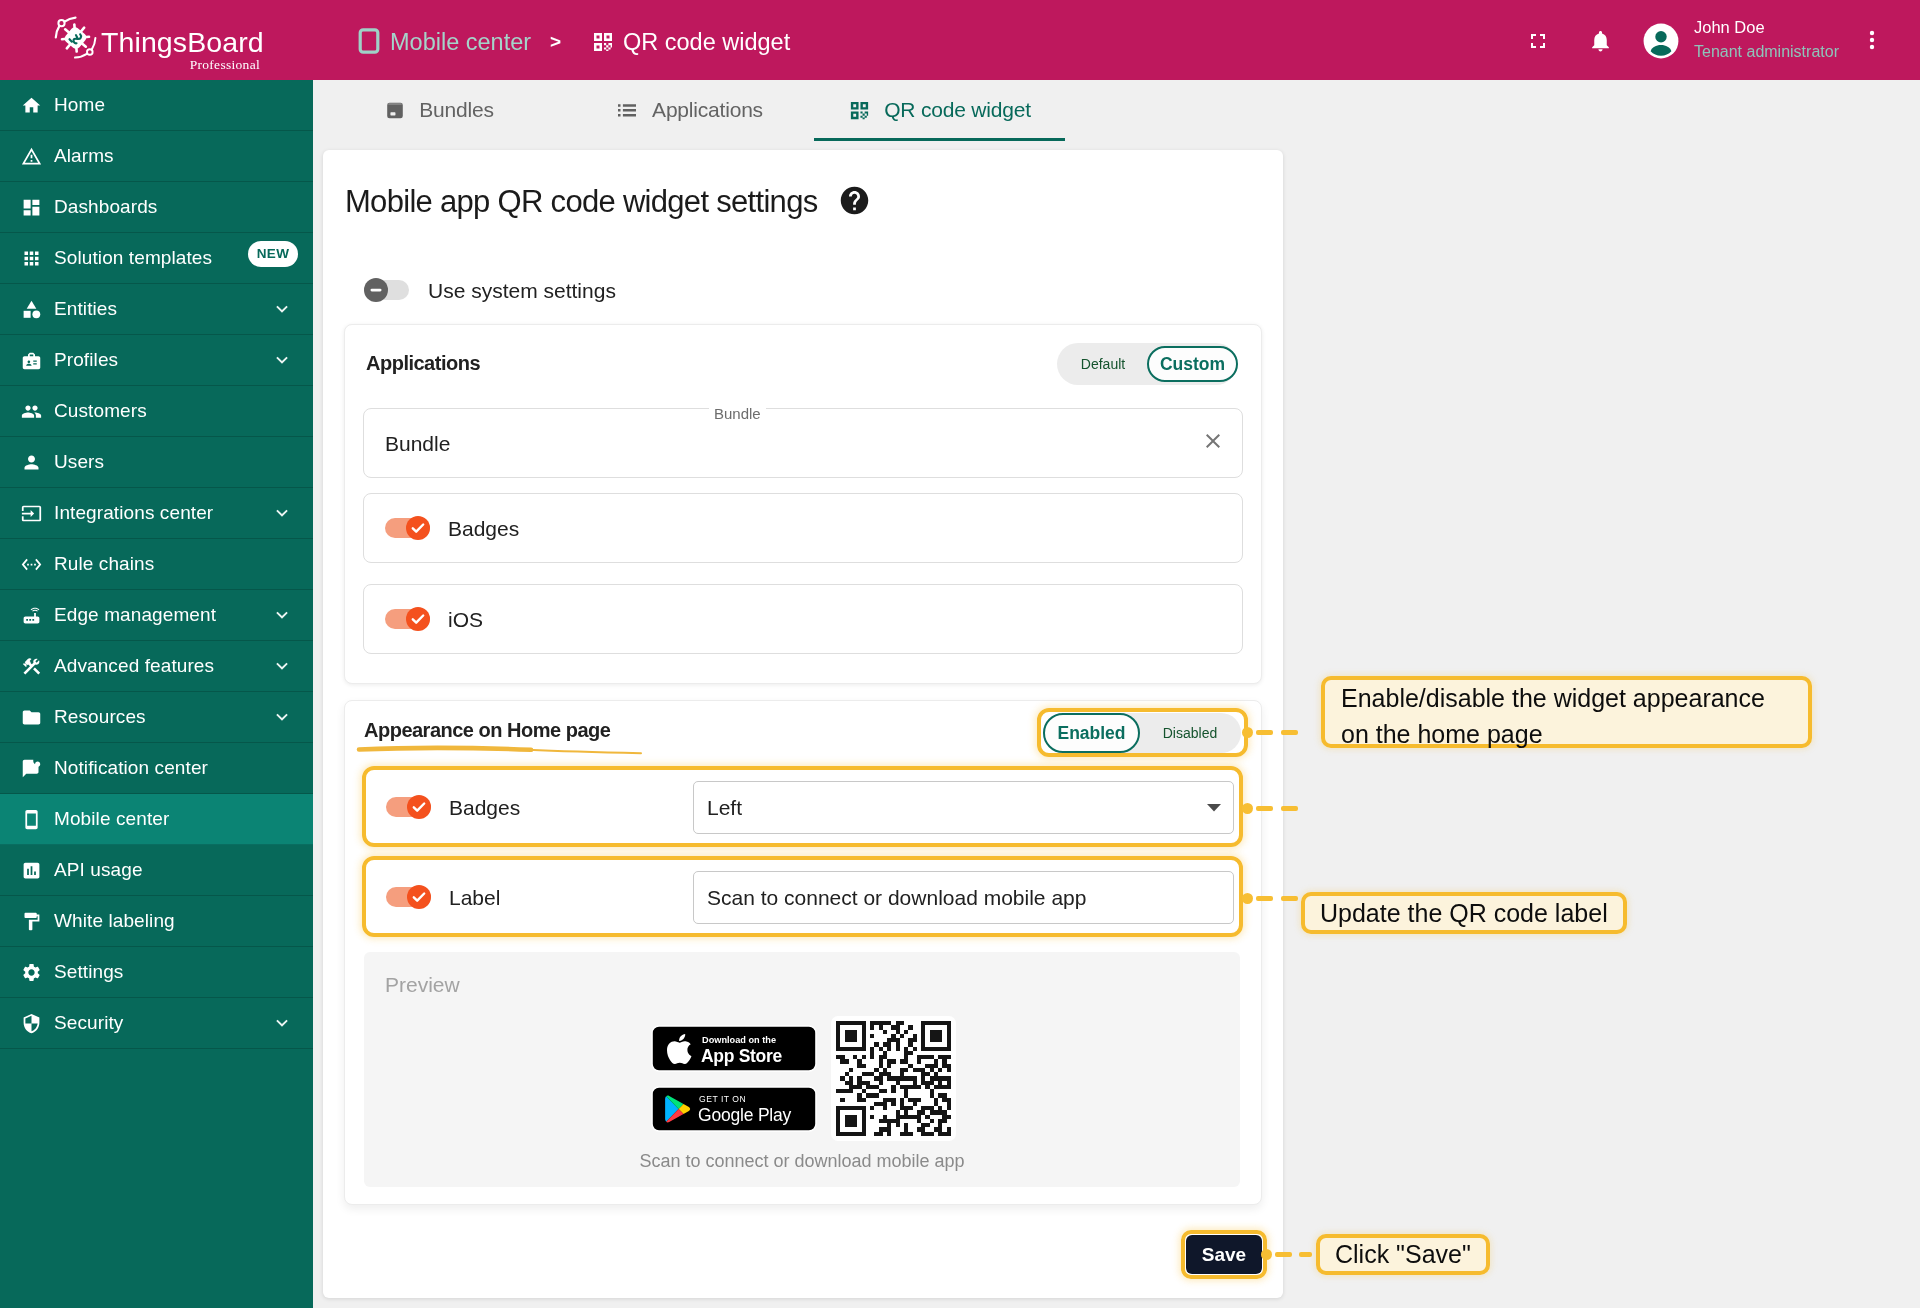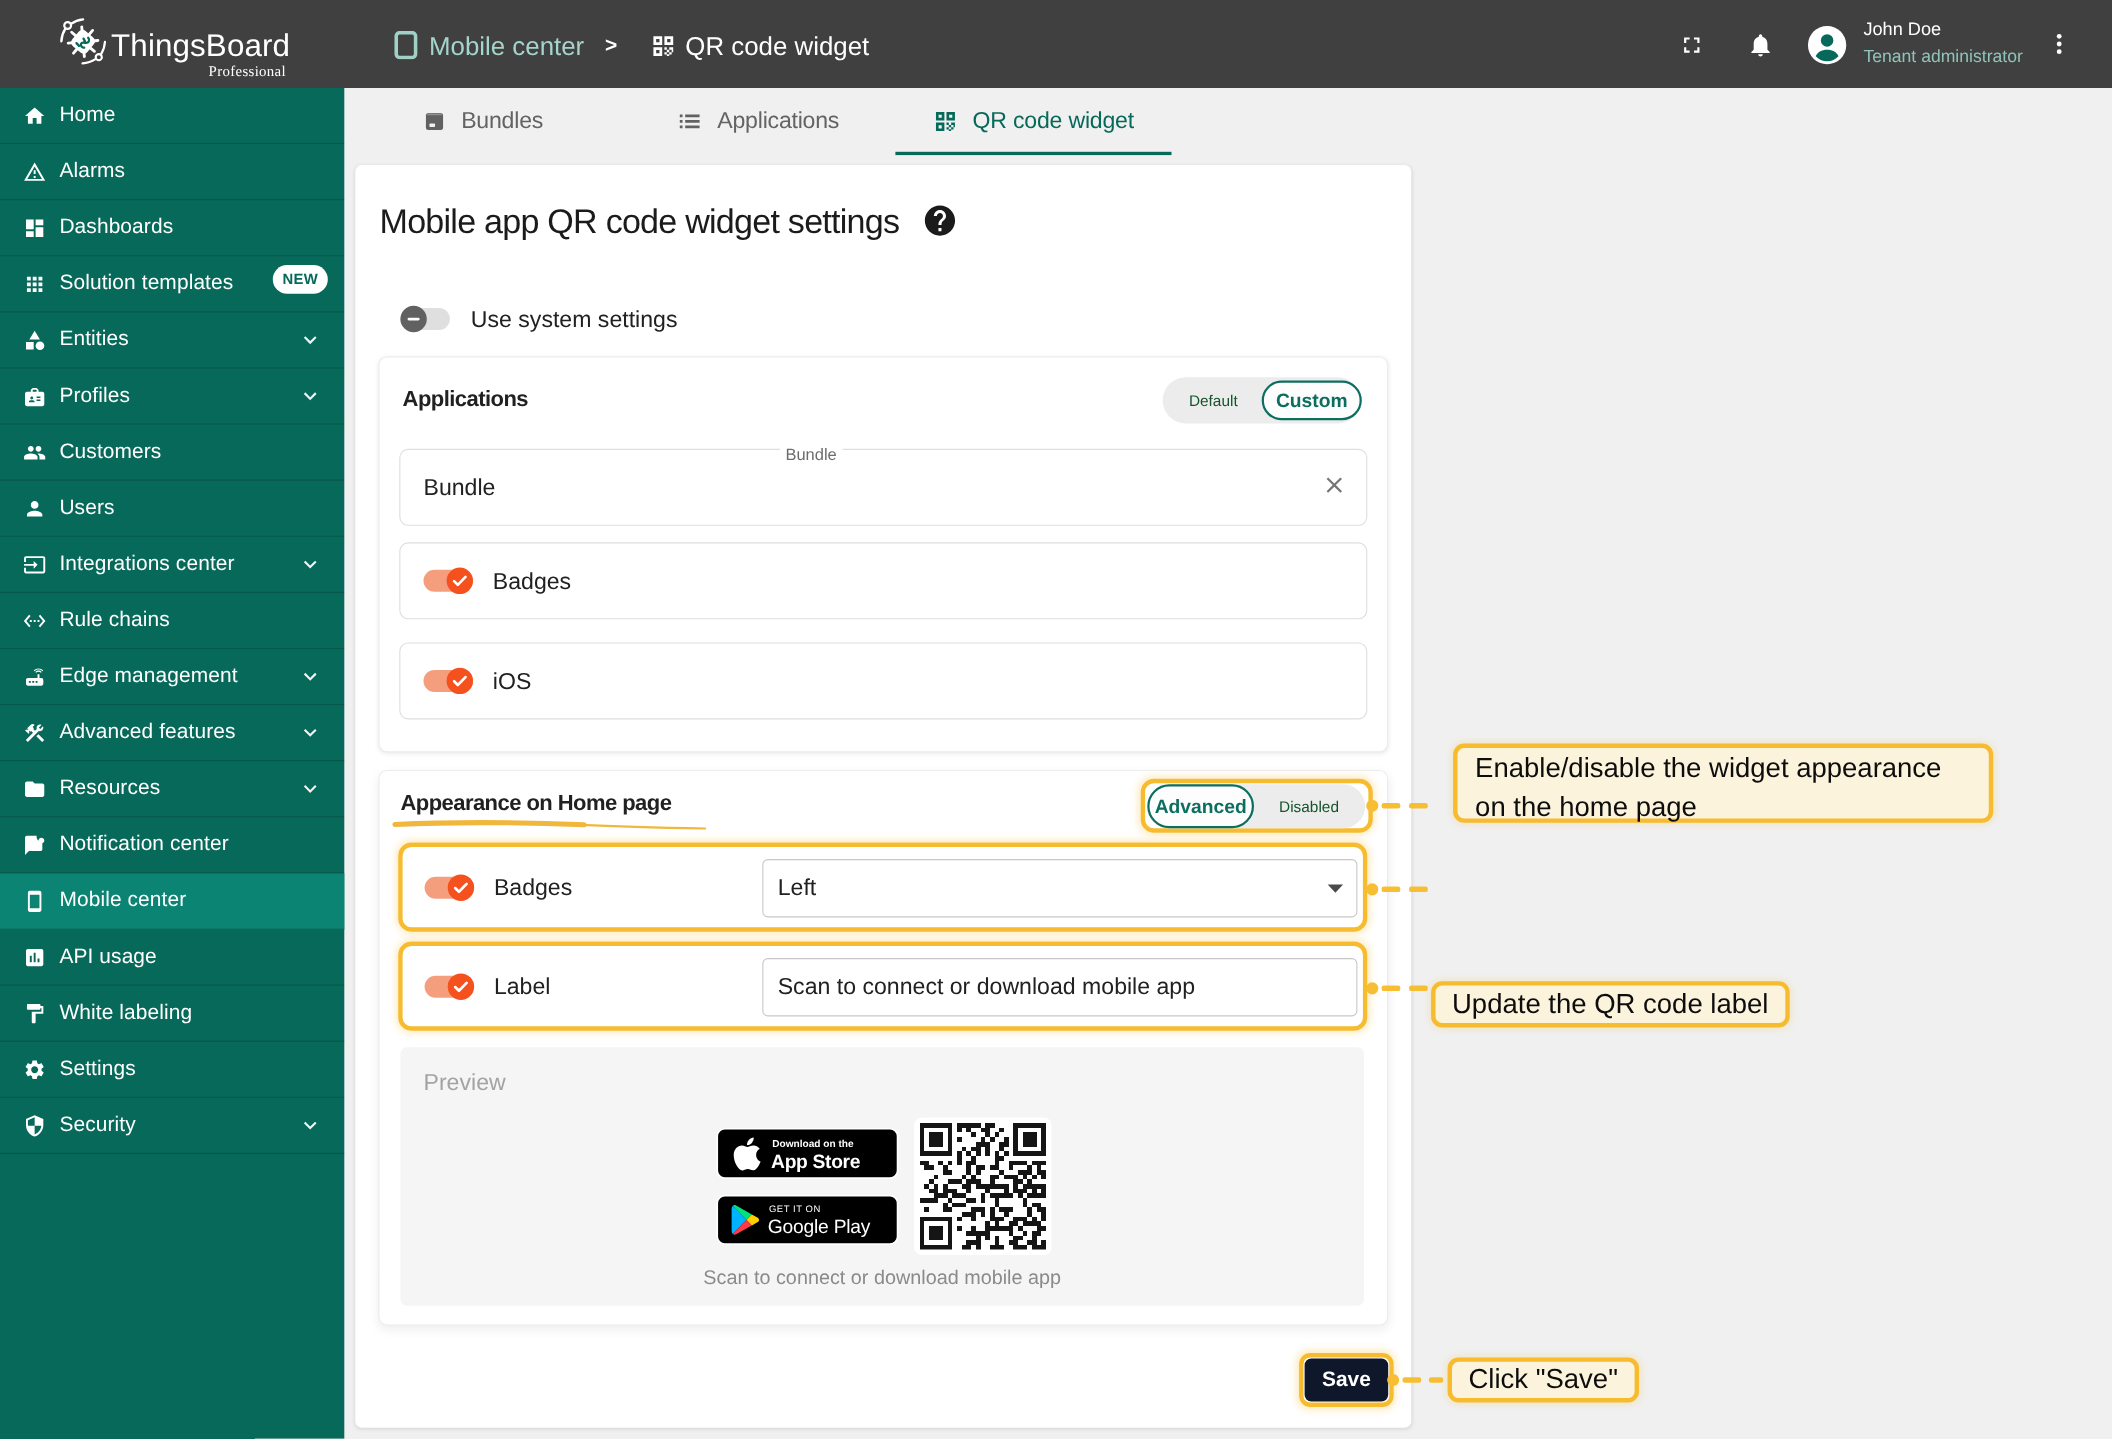--- a/index.html
+++ b/index.html
@@ -1,20 +1,20 @@
 <!DOCTYPE html>
 <html><head>
 <meta charset="utf-8">
 <style>
 * { margin:0; padding:0; box-sizing:border-box; }
 html,body { width:1920px; height:1308px; font-family:"Liberation Sans", sans-serif; background:#f0f0f0; overflow:hidden; }
 .abs { position:absolute; }
 #page { position:relative; width:1920px; height:1308px; }
 
-#header { position:absolute; left:0; top:0; width:1920px; height:80px; background:#404040; }
+#header { position:absolute; left:0; top:0; width:1920px; height:80px; background:#be185d; }
 #sidebar { position:absolute; left:0; top:80px; width:313px; height:1228px; background:#07695a; }
 .mi { position:absolute; left:0; width:313px; height:51px; border-bottom:1px solid rgba(0,0,0,0.17); display:flex; align-items:center; }
 .mi svg.ic { position:absolute; left:21px; width:21px; height:21px; }
 .mi span.lbl { position:absolute; left:54px; font-size:19px; font-weight:500; color:#fff; letter-spacing:0.1px; }
 .mi svg.chev { position:absolute; left:271px; width:22px; height:22px; }
 .mi.sel { background:#0b8474; }
 .newpill { position:absolute; left:248px; top:8px; width:50px; height:26px; background:#fff; border-radius:13px; color:#07695a; font-size:13.5px; font-weight:bold; text-align:center; line-height:26px; letter-spacing:0.3px; }
 
 .tab { position:absolute; top:80px; height:60px; display:flex; align-items:center; justify-content:center; font-size:21px; letter-spacing:-0.2px; font-weight:500; color:#636363; }
 .tab svg { margin-right:13px; }
@@ -314,21 +314,21 @@
 <span class="abs fldlbl" style="left:448px;top:608px;">iOS</span>
 
 <div class="seccard" style="top:700px;height:505px;box-shadow:0 4px 10px rgba(0,0,0,0.07);"></div>
 <span class="abs h2" style="left:364px;top:719px;">Appearance on Home page</span>
 <svg class="abs" style="left:356px;top:745px" width="290" height="12" viewBox="0 0 290 12">
   <path d="M3 4.5 C55 2.2, 120 2.6, 175 4.8" fill="none" stroke="#f0b73c" stroke-width="4.6" stroke-linecap="round"></path>
   <path d="M172 4.8 C215 6.8, 255 7.6, 285 8.2" fill="none" stroke="#f0b73c" stroke-width="2" stroke-linecap="round"></path>
 </svg>
 <div class="yframe" style="left:1037px;top:708px;width:211px;height:49px;"></div>
 <div class="seg" style="left:1043px;top:713px;width:198px;height:40px;"></div>
-<div class="segchip" style="left:1043px;top:713px;width:97px;height:40px;">Advanced</div>
+<div class="segchip" style="left:1043px;top:713px;width:97px;height:40px;">Enabled</div>
 <div class="seggray" style="left:1140px;top:713px;width:100px;height:40px;">Disabled</div>
 
 <div class="yframe" style="left:362px;top:766px;width:881px;height:81px;"></div>
 <div class="tgl on" style="left:386px;top:795px">
   <div class="track"></div>
       <div class="thumb"></div>
   <svg class="mark" viewBox="0 0 24 24">
         <path d="M6.8 12.3 l3.4 3.4 7-7.2" fill="none" stroke="#fff" stroke-width="2.4" stroke-linecap="round" stroke-linejoin="round"></path>
       </svg>
 </div>

